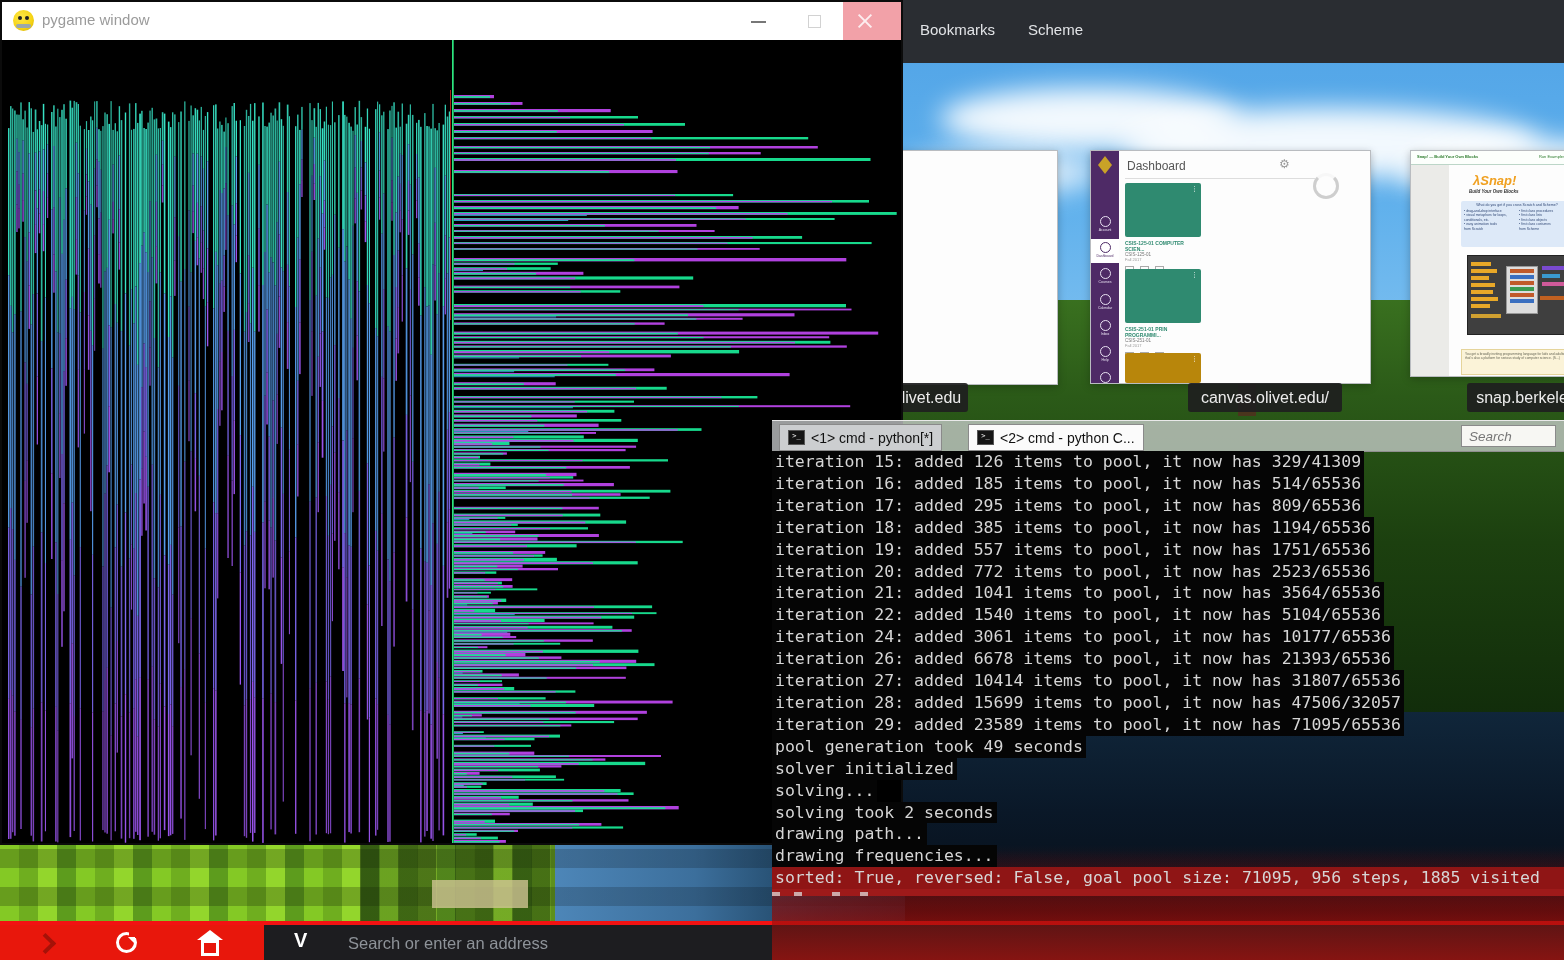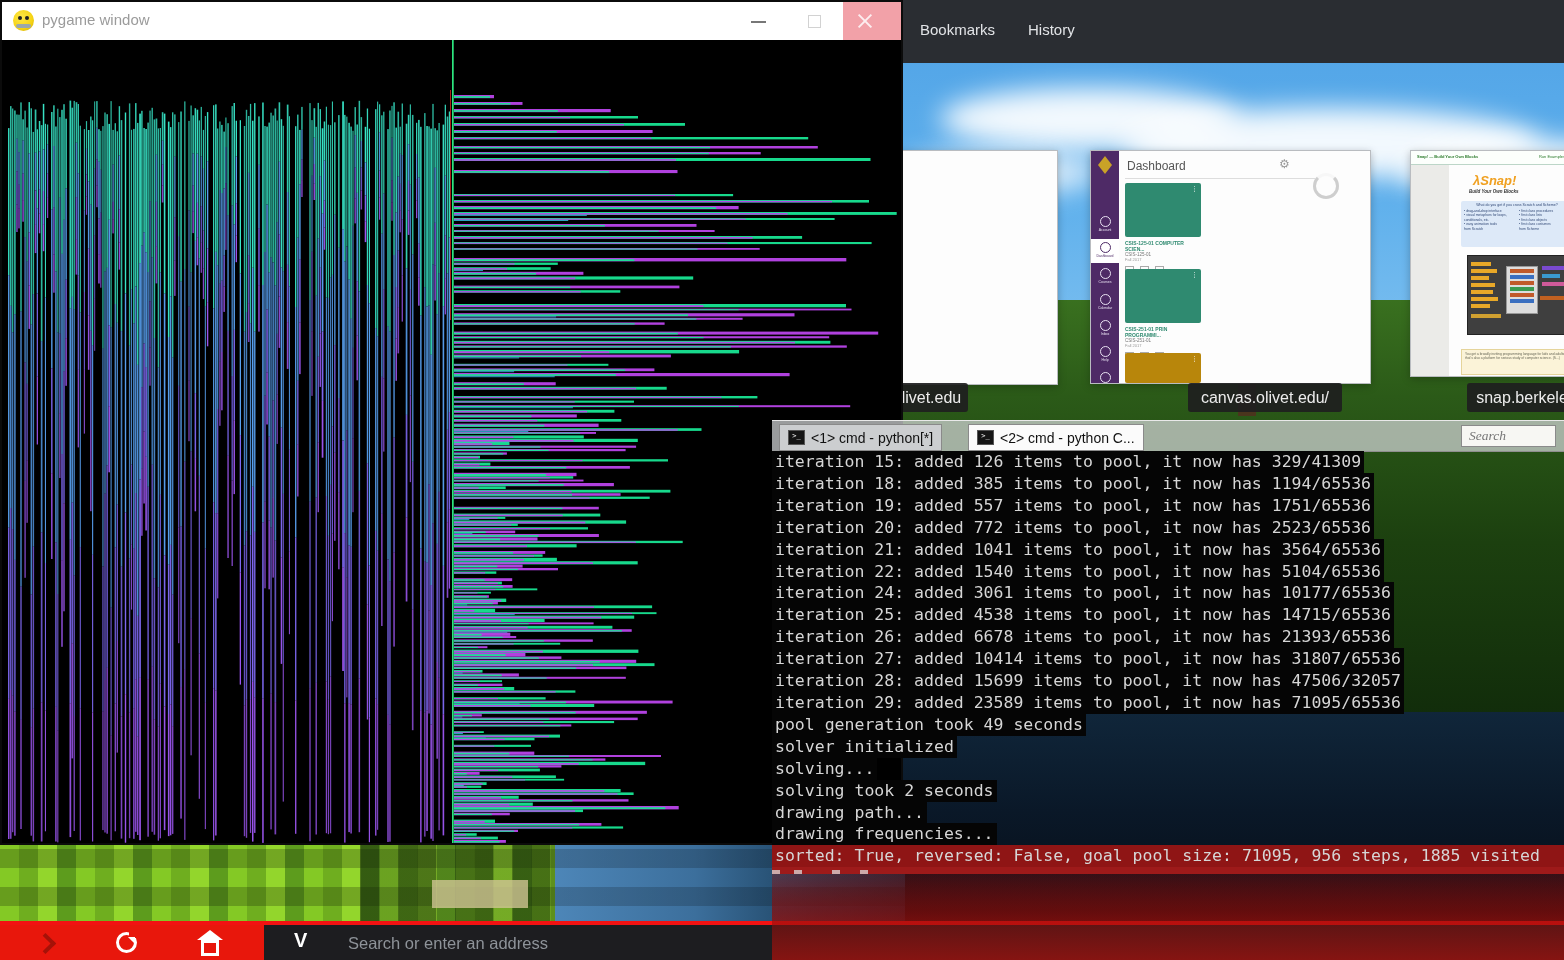--- a/index.html
+++ b/index.html
@@ -127,21 +127,21 @@
   .con-win{left:772px;top:420px;width:792px;height:540px;overflow:hidden;}
   .con-tabs{position:absolute;left:0;top:0;width:792px;height:30px;background:rgba(208,210,212,.74);
     border-top:1px solid #e9e9e9;border-bottom:1px solid #8f8f8f;}
   .con-tab{position:absolute;top:3px;height:25px;border:1px solid #8a8a8a;display:flex;align-items:center;
     gap:6px;padding:0 8px;font-size:14px;color:#111;cursor:pointer;white-space:nowrap;}
   .tab-inactive{left:7px;background:#ccced0;}
   .tab-active{left:196px;background:#fbfbfb;}
   .cmd-ico{display:inline-block;width:15px;height:13px;background:#151515;border:1px solid #555;
     color:#fff;font-size:7px;line-height:11px;text-align:center;font-family:"DejaVu Sans Mono",monospace;}
   .con-search{position:absolute;right:8px;top:4px;width:86px;height:20px;background:#f7f7f3;border:1px solid #8a8a8a;
-    font-style:italic;font-size:13.5px;color:#666;padding:0 0 0 7px;outline:none;font-family:Liberation Serif, serif;}
+    font-style:italic;font-size:13.5px;color:#666;padding:0 0 0 7px;outline:none;font-family:Liberation Sans, sans-serif;}
   .con-search::placeholder{color:#777;font-style:italic;}
   .con-body{position:absolute;left:0;top:31px;width:792px;height:509px;
     font-family:"DejaVu Sans Mono","Liberation Mono",monospace;font-size:16.5px;line-height:21.9px;}
   .con-glow{position:absolute;left:0;bottom:0;width:100%;height:110px;
     background:linear-gradient(180deg,rgba(90,5,5,0) 0%,rgba(130,12,10,.5) 55%,rgba(160,18,14,.8) 100%);}
   .cline{position:relative;display:table;padding:0 3px;background:#050505;color:#d6d6d6;white-space:pre;}
   .cline.red1{display:block;background:#6d0e10;}
   .cline.red2{display:block;background:#8f1515;}
   .cpartial{position:relative;display:block;height:7px;overflow:hidden;background:#9e1a1a;}
   .cpartial i{position:absolute;top:3px;width:8px;height:4px;background:#caa;box-shadow:22px 0 #caa,60px 0 #caa,88px 0 #caa;}
@@ -164,21 +164,21 @@
     <div class="abs mc-grass"></div>
     <div class="abs mc-grass-dark"></div>
     <div class="abs mc-sand"></div>
     <div class="abs mc-water-left"></div>
     <div class="abs mc-glow"></div>
   </div>
 
   <div>
     <div class="abs b-toolbar">
       <span class="b-menu" style="left:920px;">Bookmarks</span>
-      <span class="b-menu" style="left:1028px;">History</span>
+      <span class="b-menu" style="left:1028px;">Scheme</span>
     </div>
 
     <div class="thumb" style="left:888px;top:150px;width:168px;height:233px;"></div>
     <div class="thumb-label" style="left:886px;top:383px;width:82px;">olivet.edu</div>
 
     <div class="thumb" style="left:1090px;top:150px;width:279px;height:232px;">
       <div class="cv-side">
         <div class="cv-logo"></div>
       </div>
       <div class="cv-item" style="top:62px;"><span class="dot"></span><span>Account</span></div>
@@ -1386,27 +1386,28 @@
       </div>
       <div class="con-tab tab-active">
         <span class="cmd-ico">&gt;_</span>
         <span>&lt;2&gt; cmd - python  C...</span>
       </div>
       <input class="con-search" placeholder="Search" style="">
     </div>
     <div class="con-body">
       <div class="con-glow"></div>
       <span class="cline">iteration 15: added 126 items to pool, it now has 329/41309</span>
+      <span class="cline">iteration 16: added 185 items to pool, it now has 514/65536</span>
+      <span class="cline">iteration 17: added 295 items to pool, it now has 809/65536</span>
       <span class="cline">iteration 18: added 385 items to pool, it now has 1194/65536</span>
       <span class="cline">iteration 19: added 557 items to pool, it now has 1751/65536</span>
       <span class="cline">iteration 20: added 772 items to pool, it now has 2523/65536</span>
       <span class="cline">iteration 21: added 1041 items to pool, it now has 3564/65536</span>
       <span class="cline">iteration 22: added 1540 items to pool, it now has 5104/65536</span>
       <span class="cline">iteration 24: added 3061 items to pool, it now has 10177/65536</span>
-      <span class="cline">iteration 25: added 4538 items to pool, it now has 14715/65536</span>
       <span class="cline">iteration 26: added 6678 items to pool, it now has 21393/65536</span>
       <span class="cline">iteration 27: added 10414 items to pool, it now has 31807/65536</span>
       <span class="cline">iteration 28: added 15699 items to pool, it now has 47506/32057</span>
       <span class="cline">iteration 29: added 23589 items to pool, it now has 71095/65536</span>
       <span class="cline">pool generation took 49 seconds</span>
       <span class="cline">solver initialized</span>
       <span class="cline">solving...</span>
       <span class="cline">solving took 2 seconds</span>
       <span class="cline">drawing path...</span>
       <span class="cline">drawing frequencies...</span>

